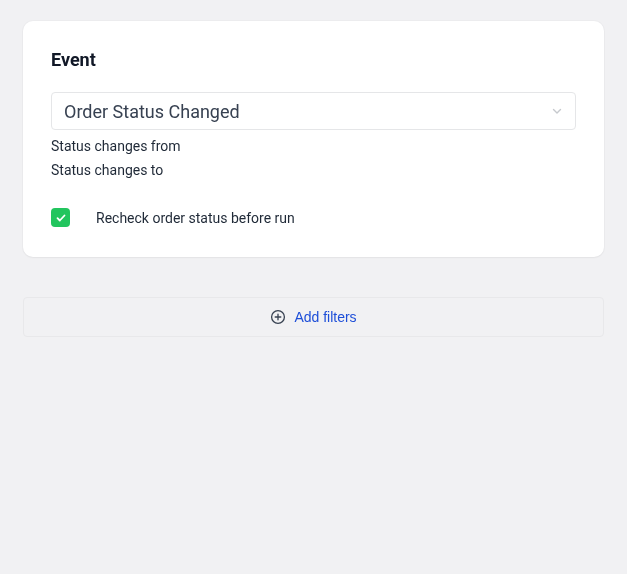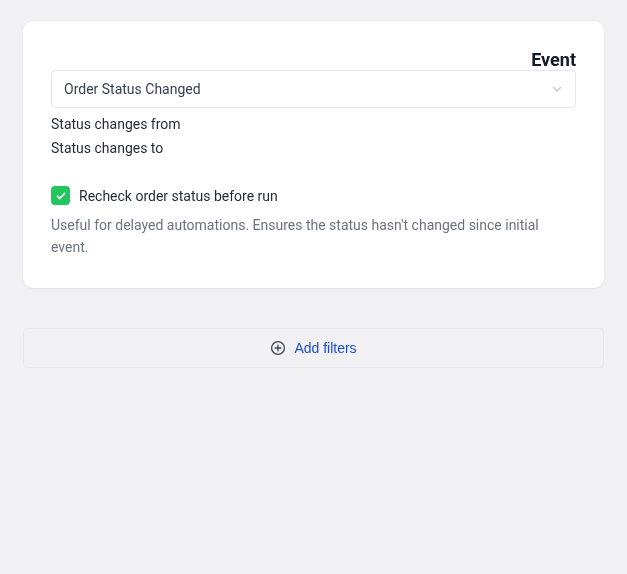--- a/index.html
+++ b/index.html
@@ -15,54 +15,54 @@
     .card {
       background: #ffffff;
       border-radius: 10px;
       box-shadow: 0 1px 2px rgba(0,0,0,0.04), 0 0 0 1px rgba(0,0,0,0.02);
       padding: 28px 28px 30px 28px;
     }
     .section-title {
       font-size: 18px;
       font-weight: 700;
       color: #111827;
-      text-align: right;
+      margin-bottom: 22px;
     }
     .select {
       width: 100%;
       height: 38px;
       border: 1px solid #e5e6e8;
       border-radius: 4px;
       display: flex;
       align-items: center;
       justify-content: space-between;
       padding: 0 12px;
       background: #ffffff;
       color: #374151;
       cursor: pointer;
     }
     .select-value {
-      font-size: 14px;
+      font-size: 18px;
       color: #374151;
     }
     .chevron {
       color: #c6c9cd;
       display: flex;
       align-items: center;
     }
     .field-label {
       font-size: 14px;
       color: #1f2937;
       margin-top: 8px;
       margin-bottom: 8px;
     }
     .checkbox-row {
       display: flex;
       align-items: center;
-      gap: 9px;
+      gap: 26px;
       margin-top: 30px;
     }
     .checkbox {
       width: 19px;
       height: 19px;
       border-radius: 4px;
       background: #22c55e;
       display: flex;
       align-items: center;
       justify-content: center;
@@ -124,21 +124,20 @@
 
   <div class="checkbox-row">
     <div class="checkbox">
       <svg width="12" height="12" viewBox="0 0 12 12" fill="none">
           <path d="M2.5 6.2L4.8 8.5L9.5 3.5" stroke="#ffffff" stroke-width="1.8" stroke-linecap="round" stroke-linejoin="round"></path>
         </svg>
     </div>
     <span class="checkbox-label">Recheck order status before run</span>
   </div>
 
-  <p class="help-text">Useful for delayed automations. Ensures the status hasn't changed since initial event.</p>
 </div>
 
 <button class="add-filters">
   <span class="plus-icon">
     <svg width="16" height="16" viewBox="0 0 16 16" fill="none">
       <circle cx="8" cy="8" r="6.4" stroke="currentColor" stroke-width="1.3"></circle>
       <path d="M8 5.2V10.8M5.2 8H10.8" stroke="currentColor" stroke-width="1.3" stroke-linecap="round"></path>
     </svg>
   </span>
   <span>Add filters</span>

